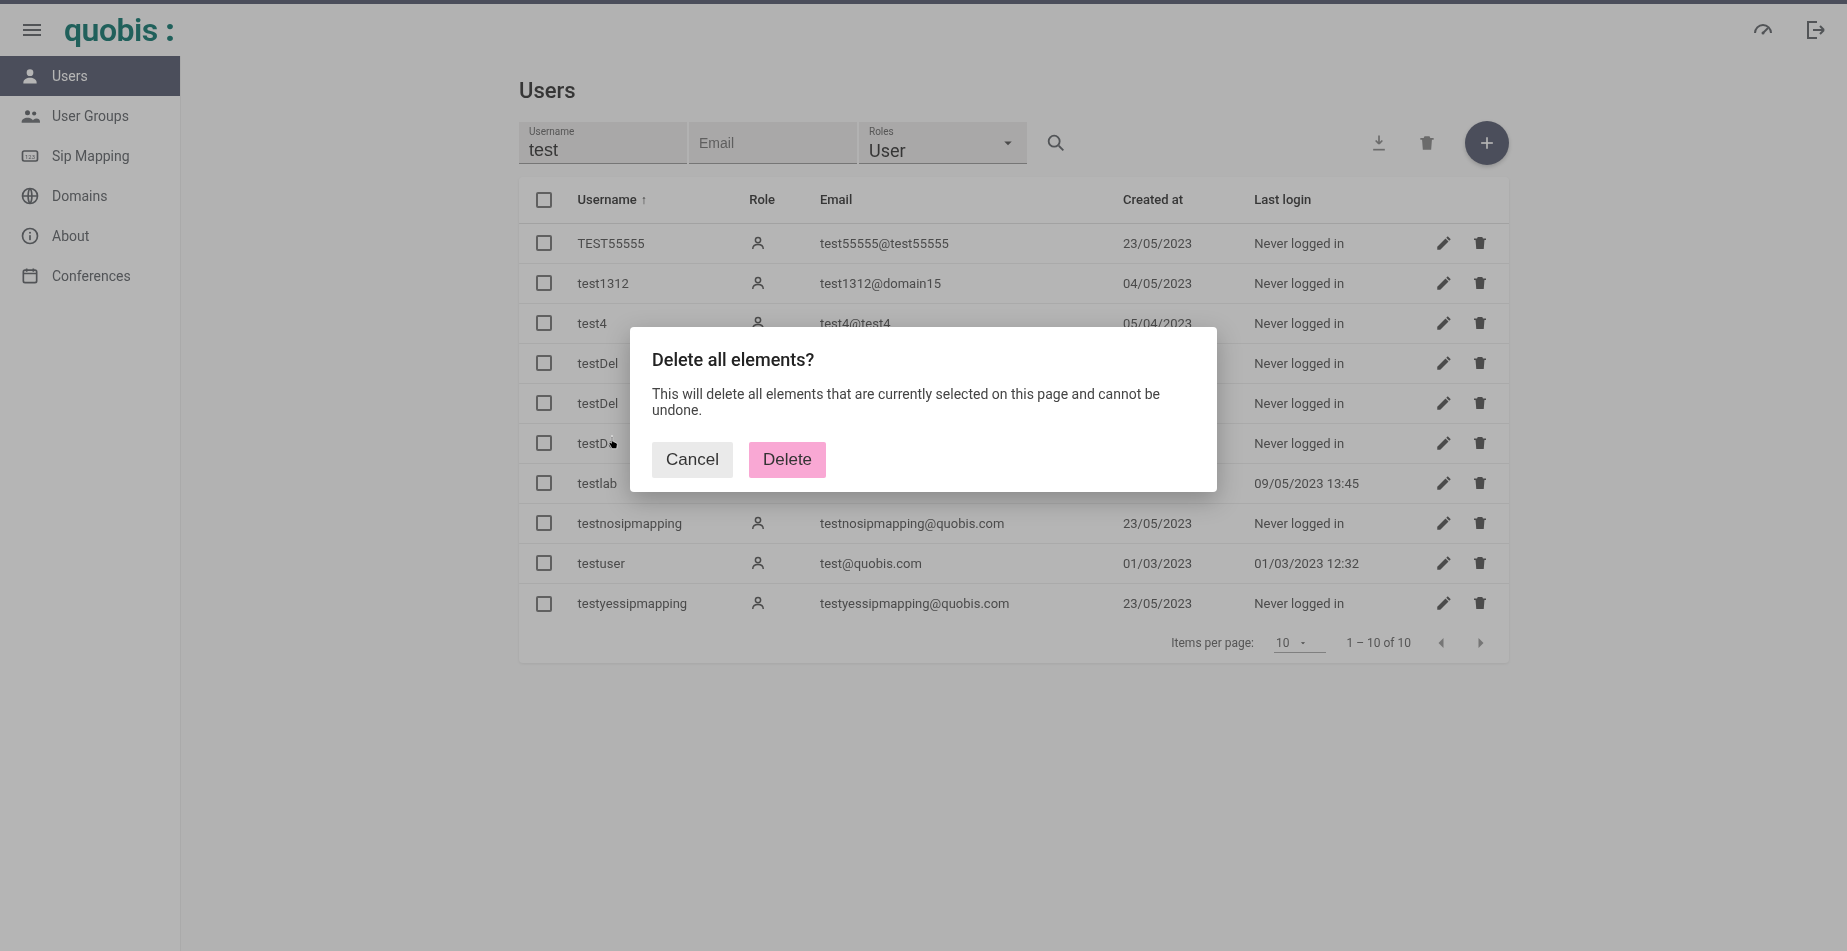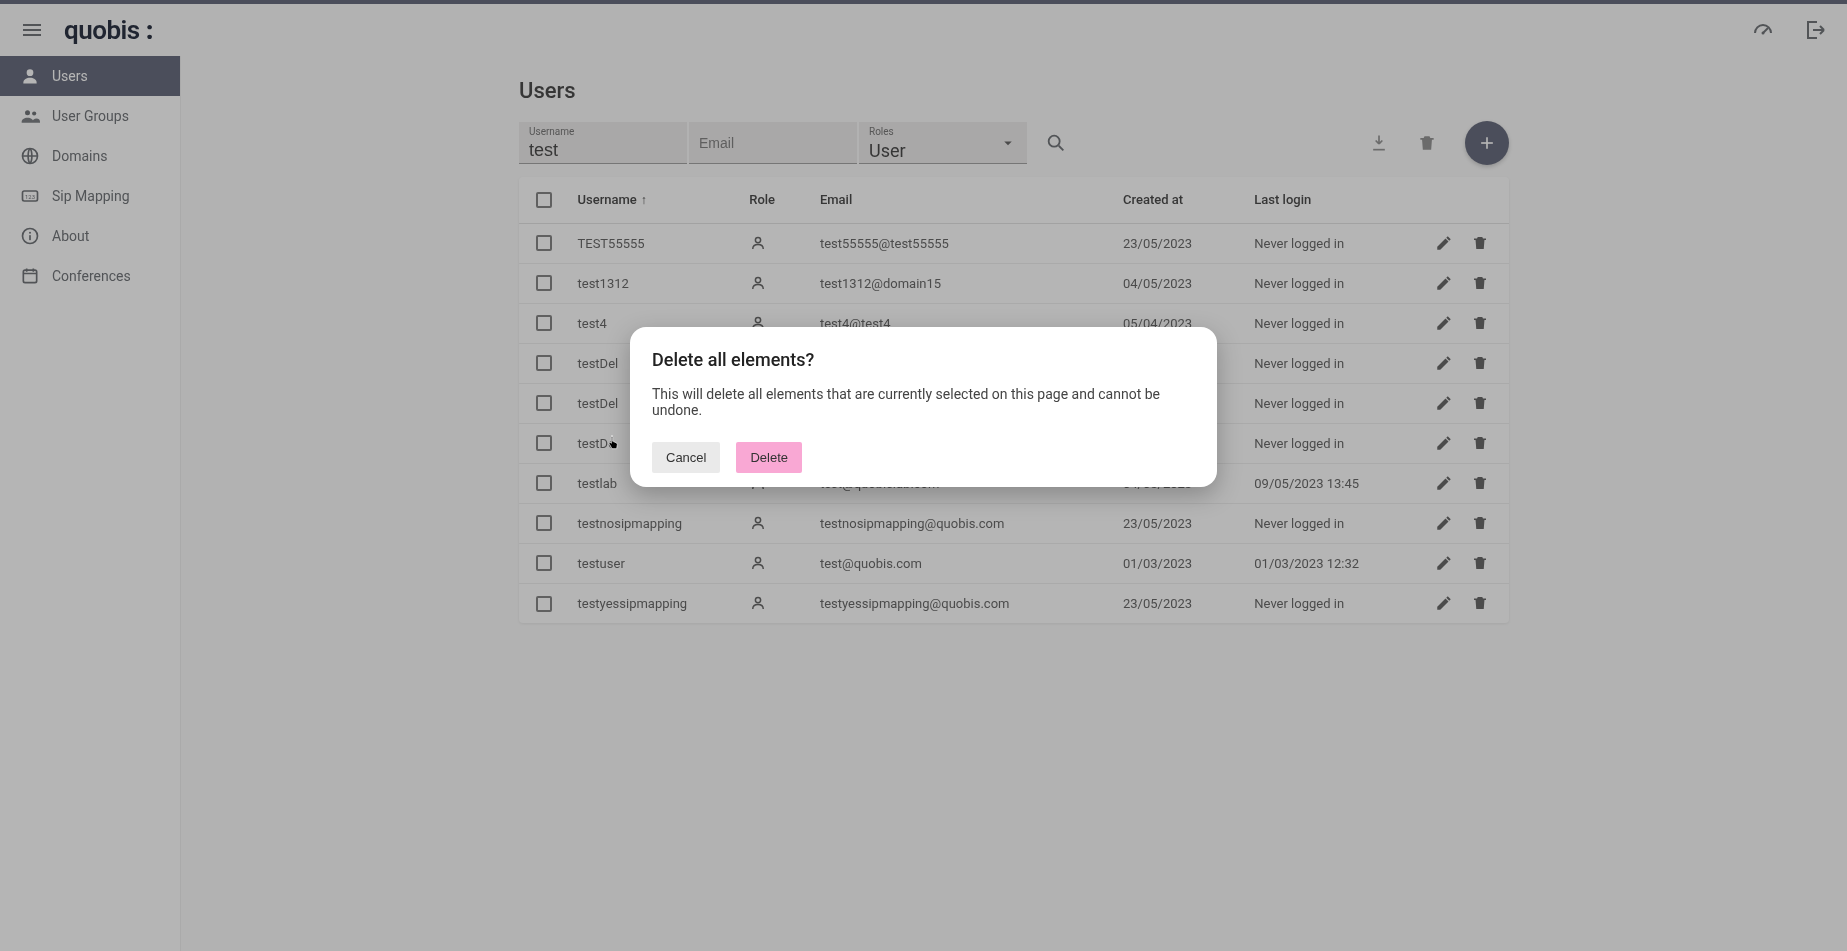--- a/index.html
+++ b/index.html
@@ -1,21 +1,21 @@
 <!DOCTYPE html>
 <html><head>
 <meta charset="utf-8">
 <style>
 * { box-sizing: border-box; margin: 0; padding: 0; }
 body { font-family: Roboto, Arial, sans-serif; background: #fafafa; color: #333; overflow: hidden; }
 .topbar-line { height: 4px; background: #555a6e; }
 .app { display: flex; flex-direction: column; height: 951px; }
 .header { height: 52px; display: flex; align-items: center; padding: 0 20px; background: #fafafa; }
 .hamburger { width: 24px; height: 24px; cursor: pointer; color: #5f6368; margin-right: 20px; }
-.logo { font-size: 26px; font-weight: 600; color: #0f172a; letter-spacing: -0.5px; }
+.logo { font-size: 32px; font-weight: 600; color: #0f766e; letter-spacing: -0.5px; }
 .logo-dots { font-weight: 900; }
 .header-spacer { flex: 1; }
 .header-icon { width: 24px; height: 24px; margin-left: 28px; color: #5f6368; cursor: pointer; }
 .body { flex: 1; display: flex; }
 .sidebar { width: 181px; background: #fff; border-right: 1px solid #eee; }
 .sidebar-item { display: flex; align-items: center; height: 40px; padding: 0 20px; color: #5f6368; font-size: 14px; cursor: pointer; }
 .sidebar-item.active { background: #555a6e; color: #fff; }
 .sidebar-item svg { width: 20px; height: 20px; margin-right: 12px; fill: currentColor; }
 .main { flex: 1; padding: 22px 0 0 0; background: #fafafa; display: flex; flex-direction: column; align-items: center; }
 .page-title { font-size: 22px; font-weight: 500; color: #333; margin-bottom: 18px; width: 990px; }
@@ -46,25 +46,25 @@
 .col-lastlogin { width: 160px; }
 .col-actions { width: 90px; text-align: right; padding-right: 20px; white-space: nowrap; }
 .role-icon { color: #555; }
 .row-action { color: #555; margin-left: 18px; cursor: pointer; display: inline-block; vertical-align: middle; }
 .sort-arrow { font-size: 12px; margin-left: 4px; }
 .pagination { display: flex; align-items: center; justify-content: flex-end; padding: 10px 18px; font-size: 12px; color: #666; }
 .pagination > * { margin-left: 20px; }
 .page-select { border: none; border-bottom: 1px solid #aaa; background: transparent; font-size: 12px; padding: 2px 18px 2px 2px; position: relative; display: inline-block; }
 .page-nav { cursor: pointer; color: #999; }
 .overlay { position: absolute; inset: 0; background: rgba(60,60,60,0.38); display: flex; align-items: flex-start; justify-content: center; }
-.dialog { background: #fff; border-radius: 16px; width: 587px; margin-top: 327px; padding: 22px 22px 14px 22px; box-shadow: 0 8px 24px rgba(0,0,0,0.25); }
+.dialog { background: #fff; border-radius: 4px; width: 587px; margin-top: 327px; padding: 22px 22px 14px 22px; box-shadow: 0 8px 24px rgba(0,0,0,0.25); }
 .dialog-title { font-size: 18px; font-weight: 500; color: #222; margin-bottom: 16px; }
 .dialog-body { font-size: 14px; color: #444; margin-bottom: 24px; }
 .dialog-actions { display: flex; gap: 16px; }
-.dialog-btn { background: #eaeaea; border: none; padding: 8px 14px; font-size: 13px; color: #333; cursor: pointer; border-radius: 2px; }
+.dialog-btn { background: #eaeaea; border: none; padding: 8px 14px; font-size: 17px; color: #333; cursor: pointer; border-radius: 2px; }
 .dialog-btn.delete { background: #f9a8d4; }
 .cursor { position: absolute; left: 606px; top: 432px; width: 16px; height: 20px; pointer-events: none; }
 svg { display: block; }
 .icon18 { width: 18px; height: 18px; }
 .icon20 { width: 20px; height: 20px; }
 .icon22 { width: 22px; height: 22px; }
 </style>
 </head>
 <body>
 
@@ -103,31 +103,31 @@
       <div class="sidebar-item">
         <svg viewBox="0 0 24 24">
             <circle cx="9" cy="8" r="3"></circle>
             <circle cx="17" cy="9" r="2.5"></circle>
             <path d="M2 19c0-3 3-5 7-5s7 2 7 5v1H2zM15 19c0-2 2-4 5-4 2 0 4 1 4 4v1h-9z" opacity="0.9"></path>
           </svg>
         <span>User Groups</span>
       </div>
       <div class="sidebar-item">
         <svg viewBox="0 0 24 24">
+            <rect x="3" y="6" width="18" height="12" rx="2" fill="none" stroke="currentColor" stroke-width="2"></rect>
+            <text x="12" y="15" font-size="7" text-anchor="middle" fill="currentColor">123</text>
+          </svg>
+        <span>Sip Mapping</span>
+      </div>
+      <div class="sidebar-item">
+        <svg viewBox="0 0 24 24">
             <circle cx="12" cy="12" r="9" fill="none" stroke="currentColor" stroke-width="2"></circle>
             <path d="M3 12h18M12 3c3 3 3 15 0 18M12 3c-3 3-3 15 0 18" fill="none" stroke="currentColor" stroke-width="2"></path>
           </svg>
         <span>Domains</span>
-      </div>
-      <div class="sidebar-item">
-        <svg viewBox="0 0 24 24">
-            <rect x="3" y="6" width="18" height="12" rx="2" fill="none" stroke="currentColor" stroke-width="2"></rect>
-            <text x="12" y="15" font-size="7" text-anchor="middle" fill="currentColor">123</text>
-          </svg>
-        <span>Sip Mapping</span>
       </div>
       <div class="sidebar-item">
         <svg viewBox="0 0 24 24">
             <circle cx="12" cy="12" r="9" fill="none" stroke="currentColor" stroke-width="2"></circle>
             <circle cx="12" cy="8" r="1.2" fill="currentColor"></circle>
             <rect x="11" y="11" width="2" height="6" fill="currentColor"></rect>
           </svg>
         <span>About</span>
       </div>
       <div class="sidebar-item">
@@ -374,20 +374,40 @@
                 <td class="col-created">23/05/2023</td>
                 <td class="col-lastlogin">Never logged in</td>
                 <td class="col-actions"><span class="row-action"><svg class="icon18" viewBox="0 0 24 24">
                       <path fill="currentColor" d="M3 17l11-11 4 4L7 21H3zM15 5l2-2 4 4-2 2z"></path>
                     </svg></span><span class="row-action"><svg class="icon18" viewBox="0 0 24 24">
                       <path fill="currentColor" d="M6 7h12l-1 13H7zM9 4h6l1 2H8zM4 6h16v2H4z"></path>
                     </svg></span></td>
               </tr>
             </tbody>
         </table>
+        <div class="pagination">
+          <span>Items per page:</span>
+          <span class="page-select">
+            <span>10</span>
+            <svg style="display:inline-block;vertical-align:middle;margin-left:6px" width="10" height="10" viewBox="0 0 24 24">
+                <path fill="#555" d="M7 10l5 5 5-5z"></path>
+              </svg>
+          </span>
+          <span>1 – 10 of 10</span>
+          <span class="page-nav">
+            <svg class="icon20" viewBox="0 0 24 24">
+                <path fill="currentColor" d="M15 6l-6 6 6 6z"></path>
+              </svg>
+          </span>
+          <span class="page-nav">
+            <svg class="icon20" viewBox="0 0 24 24">
+                <path fill="currentColor" d="M9 6l6 6-6 6z"></path>
+              </svg>
+          </span>
+        </div>
       </div>
     </div>
   </div>
 </div>
 
 <div class="overlay">
   <div class="dialog">
     <div class="dialog-title">Delete all elements?</div>
     <div class="dialog-body">This will delete all elements that are currently selected on this page and cannot be undone.</div>
     <div class="dialog-actions">

